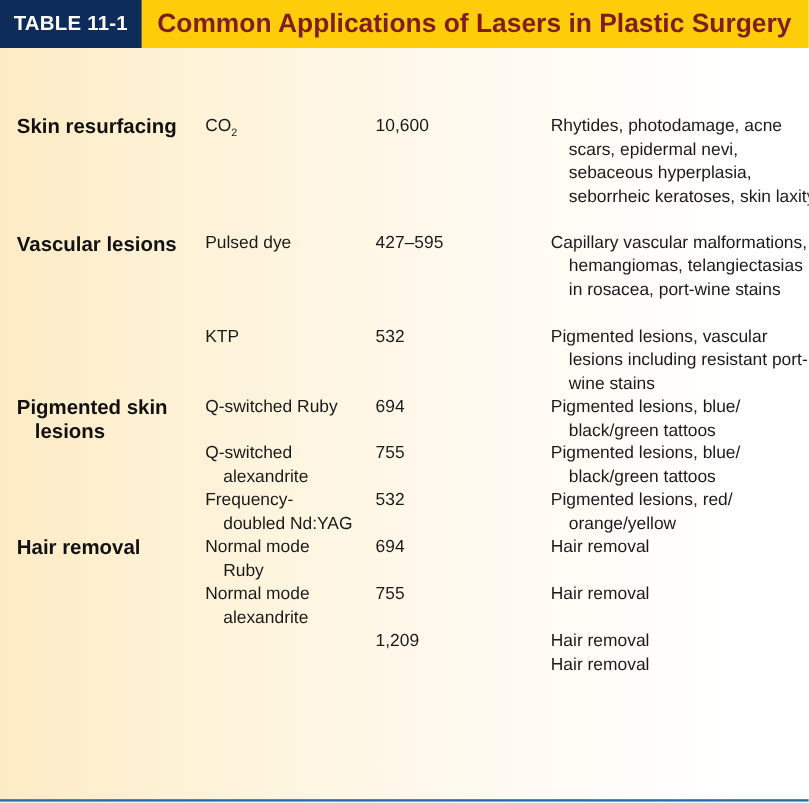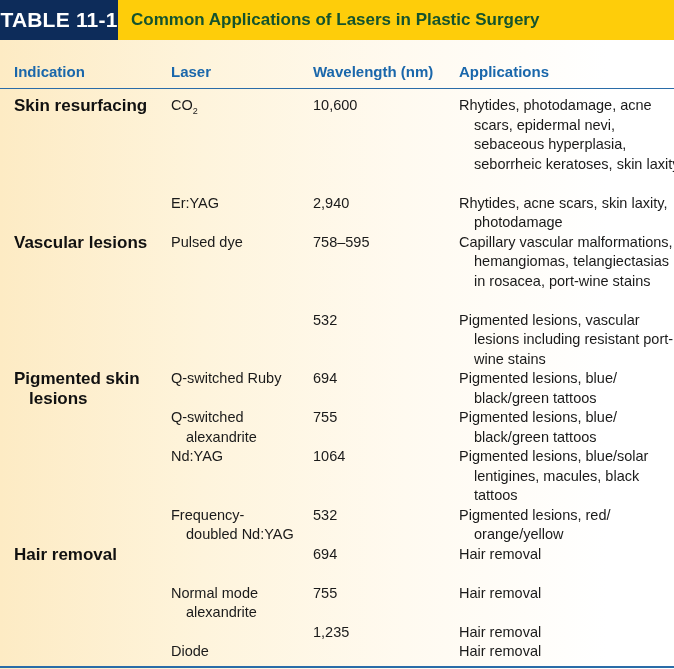--- a/index.html
+++ b/index.html
@@ -20,32 +20,32 @@
       width: 674px;
       height: 40px;
       background: #fecd0a;
       display: flex;
       align-items: center;
     }
     .table-label {
       background: #0d2c5a;
       color: #ffffff;
       font-weight: bold;
-      font-size: 21px;
+      font-size: 17px;
       height: 40px;
       width: 118px;
       display: flex;
       align-items: center;
       justify-content: center;
       letter-spacing: 0.2px;
     }
     .table-title {
-      color: #14532d;
+      color: #7f1d1d;
       font-weight: bold;
-      font-size: 17px;
+      font-size: 22px;
       padding-left: 13px;
     }
     .body-area {
       position: absolute;
       left: 0; top: 40px;
       width: 674px;
       height: 629px;
       background: linear-gradient(to right, #fdebc4 0%, #fef4dc 30%, #fffaf0 60%, #ffffff 90%);
     }
     .col-headers {
@@ -101,104 +101,87 @@
   </style>
 </head>
 <body>
 
 <div class="title-bar">
   <div class="table-label">TABLE 11-1</div>
   <div class="table-title">Common Applications of Lasers in Plastic Surgery</div>
 </div>
 
 <div class="body-area">
-  <div class="col-headers">
-    <div class="col-header" style="left:14px">Indication</div>
-    <div class="col-header" style="left:171px">Laser</div>
-    <div class="col-header" style="left:313px">Wavelength (nm)</div>
-    <div class="col-header" style="left:459px">Applications</div>
-  </div>
 
   <div class="rows">
 
     <div class="row" style="height:97.5px">
       <div class="cell c-ind hang">Skin resurfacing</div>
       <div class="cell c-las hang"><span>CO</span><span class="sub">2</span></div>
       <div class="cell c-wav">10,600</div>
       <div class="cell c-app hang">Rhytides, photodamage, acne scars, epidermal nevi, sebaceous hyperplasia, seborrheic keratoses, skin laxity</div>
     </div>
 
-    <div class="row" style="height:39px">
-      <div class="cell c-ind hang"></div>
-      <div class="cell c-las hang">Er:YAG</div>
-      <div class="cell c-wav">2,940</div>
-      <div class="cell c-app hang">Rhytides, acne scars, skin laxity, photodamage</div>
-    </div>
 
     <div class="row" style="height:78px">
       <div class="cell c-las hang">Pulsed dye</div>
       <div class="cell c-ind hang">Vascular lesions</div>
-      <div class="cell c-wav">758–595</div>
+      <div class="cell c-wav">427–595</div>
       <div class="cell c-app hang">Capillary vascular malformations, hemangiomas, telangiectasias in rosacea, port-wine stains</div>
     </div>
 
     <div class="row" style="height:58.5px">
       <div class="cell c-ind hang"></div>
+      <div class="cell c-las hang">KTP</div>
       <div class="cell c-wav">532</div>
       <div class="cell c-app hang">Pigmented lesions, vascular lesions including resistant port-wine stains</div>
     </div>
 
     <div class="row" style="height:39px">
       <div class="cell c-ind hang" style="width:120px">Pigmented skin lesions</div>
       <div class="cell c-las hang">Q-switched Ruby</div>
       <div class="cell c-wav">694</div>
       <div class="cell c-app hang">Pigmented lesions, blue/ black/green tattoos</div>
     </div>
 
     <div class="row" style="height:39px">
       <div class="cell c-ind hang"></div>
       <div class="cell c-las hang" style="width:110px">Q-switched alexandrite</div>
       <div class="cell c-wav">755</div>
       <div class="cell c-app hang">Pigmented lesions, blue/ black/green tattoos</div>
     </div>
 
-    <div class="row" style="height:58.5px">
-      <div class="cell c-ind hang"></div>
-      <div class="cell c-las hang">Nd:YAG</div>
-      <div class="cell c-wav">1064</div>
-      <div class="cell c-app hang">Pigmented lesions, blue/solar lentigines, macules, black tattoos</div>
-    </div>
 
     <div class="row" style="height:39px">
       <div class="cell c-ind hang"></div>
       <div class="cell c-las hang" style="width:110px">Frequency- doubled Nd:YAG</div>
       <div class="cell c-wav">532</div>
       <div class="cell c-app hang" style="width:180px">Pigmented lesions, red/ orange/yellow</div>
     </div>
 
     <div class="row" style="height:39px">
       <div class="cell c-ind hang">Hair removal</div>
+      <div class="cell c-las hang" style="width:105px">Normal mode Ruby</div>
       <div class="cell c-wav">694</div>
       <div class="cell c-app hang">Hair removal</div>
     </div>
 
     <div class="row" style="height:39px">
       <div class="cell c-ind hang"></div>
       <div class="cell c-las hang" style="width:105px">Normal mode alexandrite</div>
       <div class="cell c-wav">755</div>
       <div class="cell c-app hang">Hair removal</div>
     </div>
 
     <div class="row" style="height:19.5px">
       <div class="cell c-ind hang"></div>
-      <div class="cell c-wav">1,235</div>
+      <div class="cell c-wav">1,209</div>
       <div class="cell c-app hang">Hair removal</div>
     </div>
 
     <div class="row" style="height:19.5px">
       <div class="cell c-ind hang"></div>
-      <div class="cell c-las hang">Diode</div>
       <div class="cell c-app hang">Hair removal</div>
     </div>
   </div>
 
   <div class="bottom-rule" style="top:626px"></div>
 </div>
 
 </body></html>

